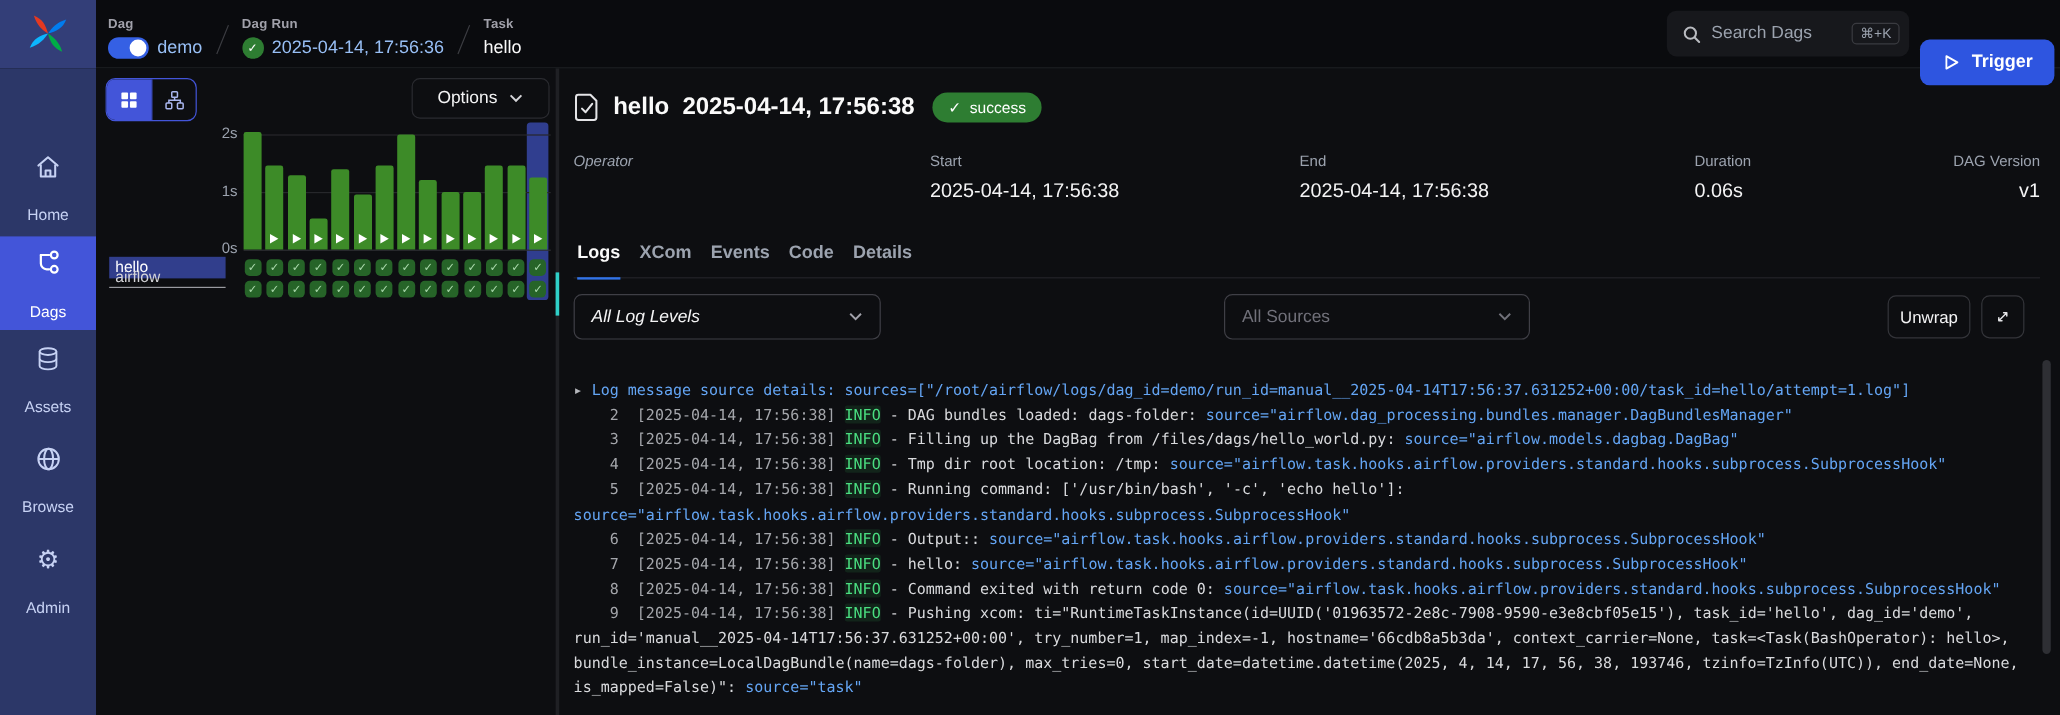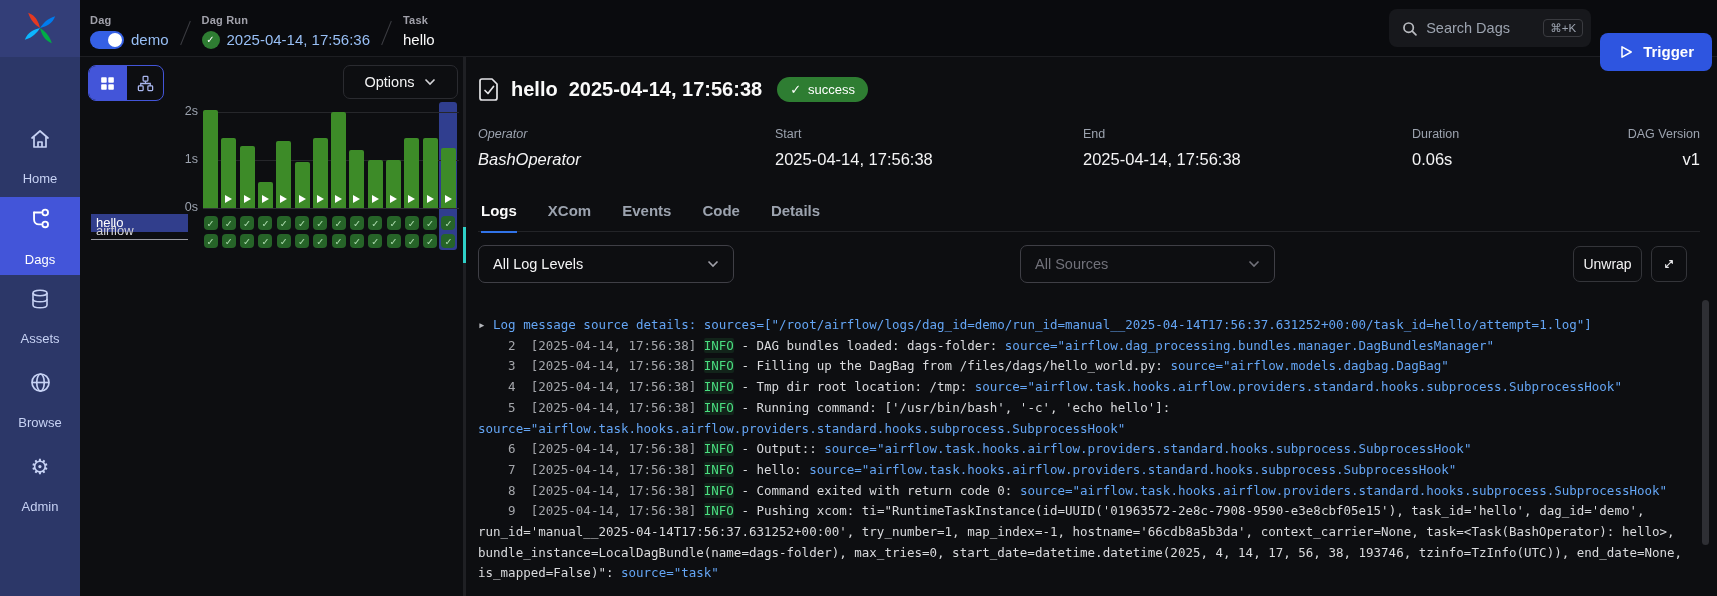--- a/index.html
+++ b/index.html
@@ -86,32 +86,32 @@
     border-radius:7px; color:#f4f4f5; font-size:14px; display:flex; align-items:center; gap:9px;
     cursor:pointer; font-family:"Liberation Sans", sans-serif; }
   .caret { font-size:11px; color:#d4d4d8; }
 
   .meta-row { position:absolute; left:12px; right:17px; top:70px; display:flex; }
   .meta-col { display:flex; flex-direction:column; gap:9px; }
   .meta-label { font-size:12.5px; color:#9ca3af; }
   .meta-value { font-size:16.5px; color:#f4f4f5; }
 
   .tabs-row { position:absolute; left:12px; right:17px; top:133px; height:42px;
-    border-bottom:1px solid #232428; display:flex; gap:31px; align-items:center; padding-left:3px; }
+    border-bottom:1px solid #232428; display:flex; gap:16px; align-items:center; padding-left:3px; }
   .tab { font-size:15px; font-weight:700; color:#9ca3af; height:42px; display:flex;
     align-items:center; cursor:pointer; position:relative; }
   .tab.active { color:#fafafa; }
   .tab.active::after { content:""; position:absolute; left:0; right:0; bottom:-1px; height:2px; background:#3173e8; }
 
   .filter-row { position:absolute; left:0; right:0; top:188px; height:40px; }
   .select { position:absolute; height:38px; border:1px solid #3f3f46; border-radius:7px;
     display:flex; align-items:center; padding:0 14px; font-size:14.5px; color:#f4f4f5; cursor:pointer; }
   .select .sel-text { flex:1; }
   .select.disabled { color:#71717a; }
-  .sel-levels { left:12px; width:256px; }
+  .sel-levels { left:12px; width:256px;font-style:italic; }
   .sel-sources { left:554px; width:255px; }
   .unwrap-btn { position:absolute; left:1107px; top:1px; width:69px; height:36px; background:transparent;
     border:1px solid #34353a; border-radius:7px; color:#f4f4f5; font-size:14px; cursor:pointer;
     font-family:"Liberation Sans", sans-serif; }
   .expand-btn { position:absolute; left:1185px; top:1px; width:36px; height:36px; background:transparent;
     border:1px solid #34353a; border-radius:7px; color:#f4f4f5; cursor:pointer;
     display:flex; align-items:center; justify-content:center; }
 
   .logbox { position:absolute; left:12px; top:248px; width:1232px; height:285px; padding-top:10px;
     font-family:"DejaVu Sans Mono", "Liberation Mono", monospace; font-size:12.5px; line-height:20.7px; }
@@ -335,21 +335,20 @@
       <span class="badge-success">
         <span>✓</span>
         <span>success</span>
       </span>
     </div>
 
 
     <div class="meta-row" id="meta-row">
         <div class="meta-col" style="width: 297px; font-style: italic;">
           <div class="meta-label">Operator</div>
-          <div class="meta-value">BashOperator</div>
         </div>
         <div class="meta-col" style="width: 308px;">
           <div class="meta-label">Start</div>
           <div class="meta-value">2025-04-14, 17:56:38</div>
         </div>
         <div class="meta-col" style="width: 329px;">
           <div class="meta-label">End</div>
           <div class="meta-value">2025-04-14, 17:56:38</div>
         </div>
         <div class="meta-col" style="width: 213px;">

